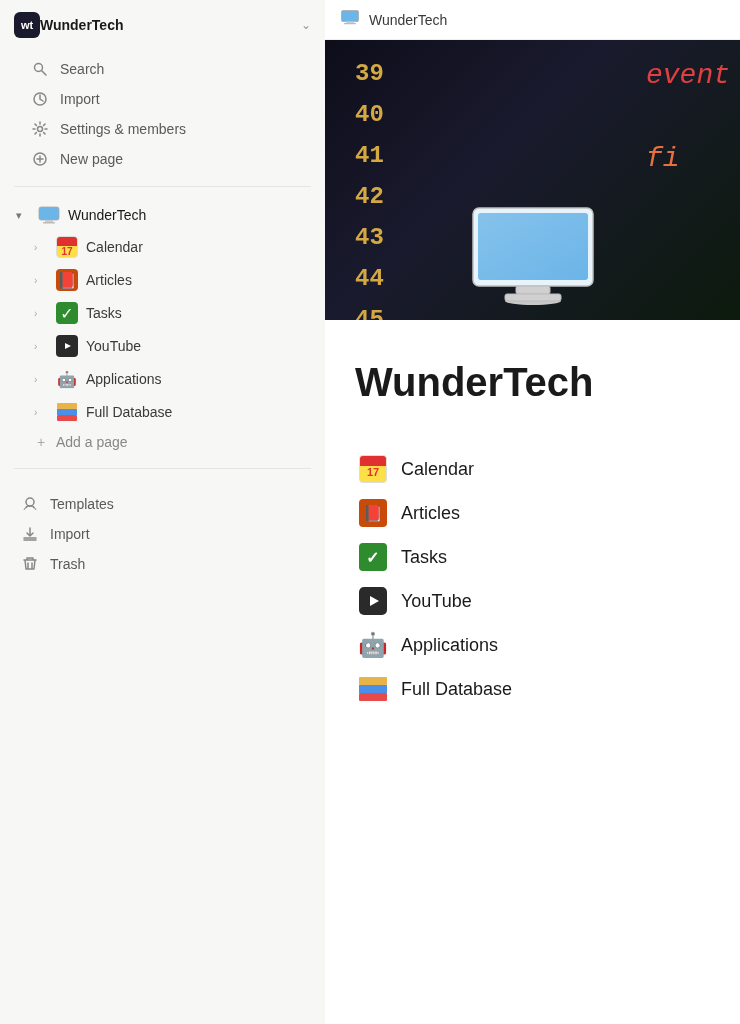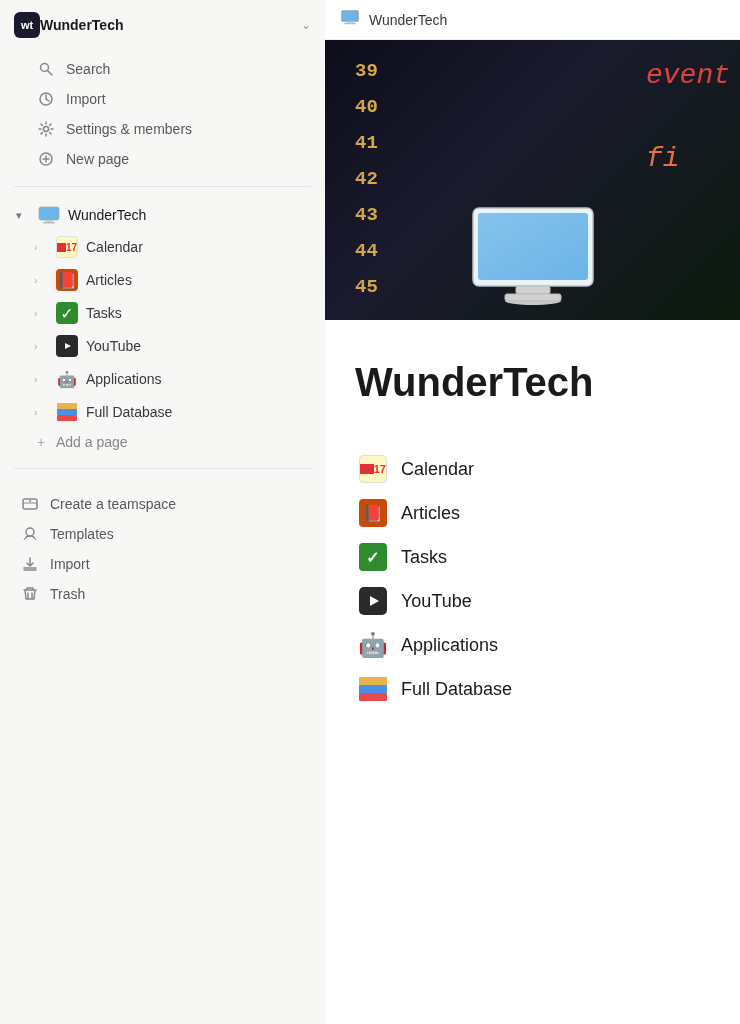--- a/index.html
+++ b/index.html
@@ -53,21 +53,21 @@
     }
 
     .chevron-down {
       color: #999;
       font-size: 12px;
     }
 
     .sidebar-menu {
       display: flex;
       flex-direction: column;
-      padding: 4px 16px;
+      padding: 4px 10px;
     }
 
     .sidebar-item {
       display: flex;
       align-items: center;
       padding: 6px 14px;
       gap: 10px;
       cursor: pointer;
       border-radius: 6px;
       margin: 1px 6px;
@@ -216,21 +216,21 @@
       position: absolute;
       left: 30px;
       top: 20px;
       display: flex;
       flex-direction: column;
       gap: 14px;
     }
 
     .cover-num {
       font-family: 'Courier New', monospace;
-      font-size: 19px;
+      font-size: 24px;
       font-weight: 600;
       color: #d4a843;
     }
 
     .cover-text-right {
       position: absolute;
       right: 10px;
       top: 20px;
       display: flex;
       flex-direction: column;
@@ -291,26 +291,26 @@
     }
 
     .page-link-label {
       font-size: 18px;
       color: #1a1a1a;
       font-weight: 400;
     }
 
     
     .cal-icon {
-      background: #fef9c3;
+      background: #fde047;
       border-radius: 4px;
       width: 28px;
       height: 28px;
       display: flex;
-      flex-direction: row;
+      flex-direction: column;
       align-items: center;
       overflow: hidden;
       border: 1px solid #ddd;
     }
     .cal-top {
       background: #e03030;
       width: 100%;
       height: 9px;
       display: flex;
       align-items: center;
@@ -505,30 +505,20 @@
       <span>Add a page</span>
     </div>
   </div>
 
   <div class="divider"></div>
 
   <div class="sidebar-bottom">
     <div class="sidebar-item">
       <span class="icon">
         <svg width="16" height="16" viewBox="0 0 16 16" fill="none">
-          <rect x="1" y="3" width="14" height="10" rx="2" stroke="#888" stroke-width="1.5"></rect>
-          <line x1="1" y1="7" x2="15" y2="7" stroke="#888" stroke-width="1"></line>
-          <circle cx="8" cy="5" r="1" fill="#888"></circle>
-        </svg>
-      </span>
-      <span>Create a teamspace</span>
-    </div>
-    <div class="sidebar-item">
-      <span class="icon">
-        <svg width="16" height="16" viewBox="0 0 16 16" fill="none">
           <circle cx="8" cy="6" r="4" stroke="#888" stroke-width="1.5"></circle>
           <path d="M4 12 Q4 10 8 10 Q12 10 12 12" stroke="#888" stroke-width="1.5" fill="none"></path>
           <path d="M2 14 Q2 12 5 11.5" stroke="#888" stroke-width="1" fill="none"></path>
           <path d="M14 14 Q14 12 11 11.5" stroke="#888" stroke-width="1" fill="none"></path>
         </svg>
       </span>
       <span>Templates</span>
     </div>
     <div class="sidebar-item">
       <span class="icon">

